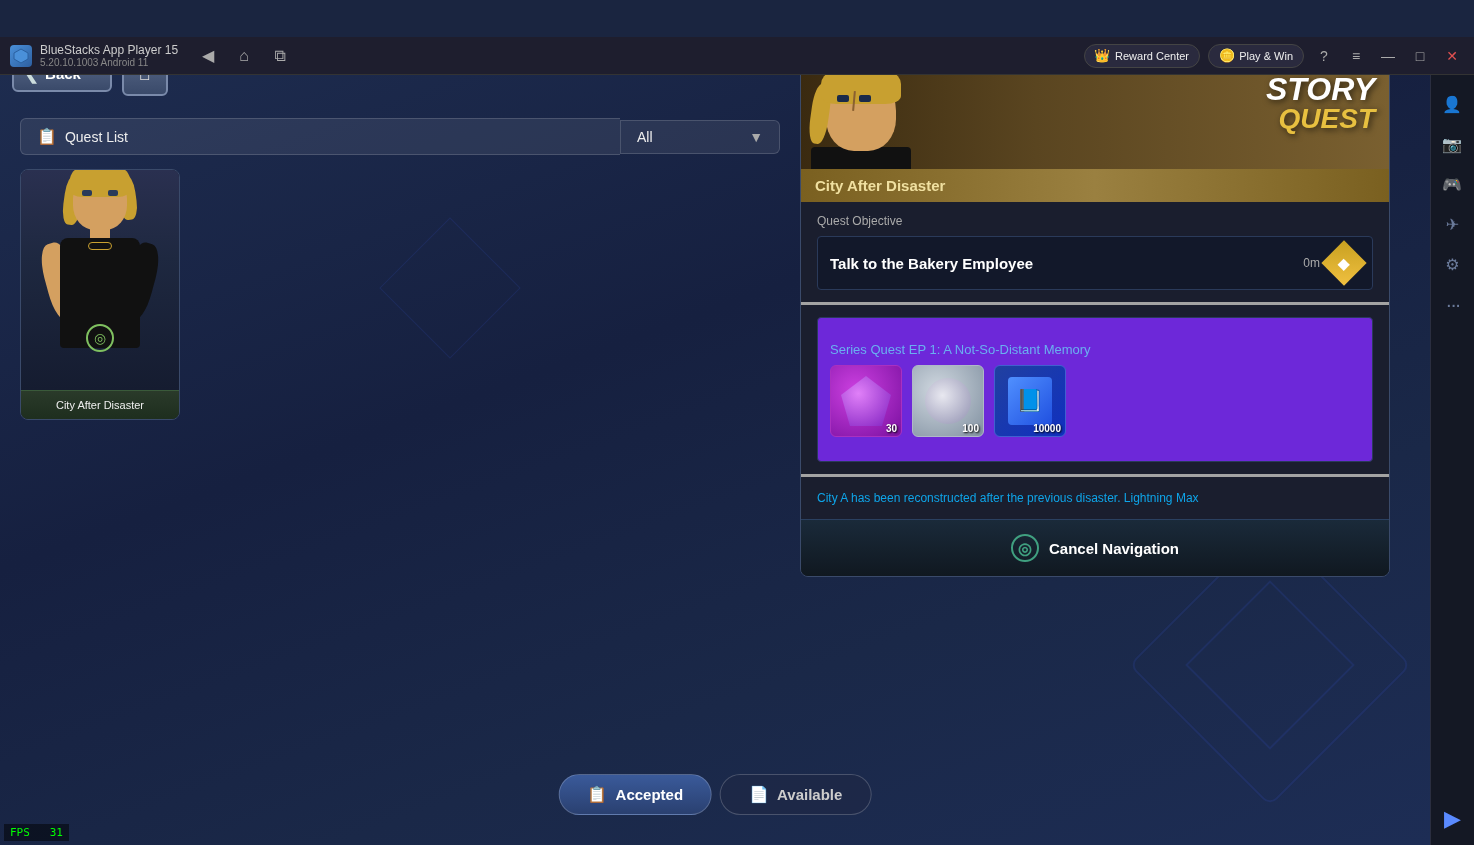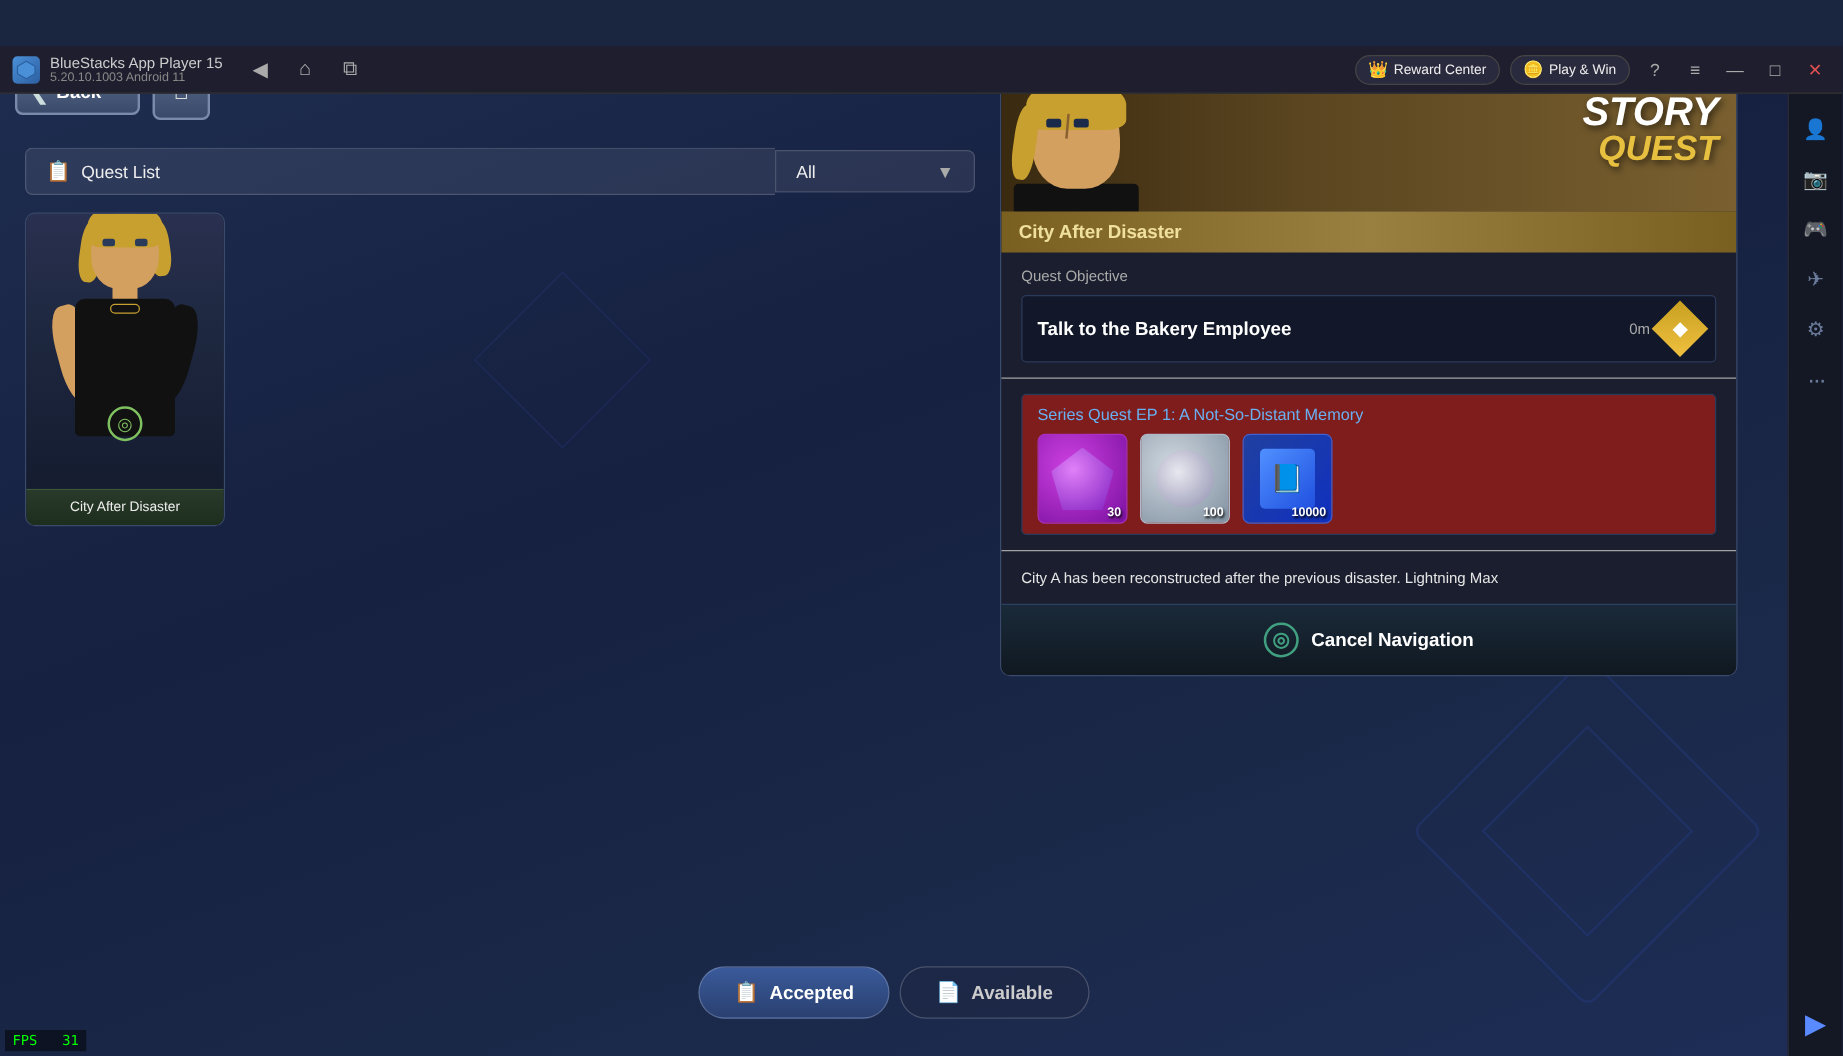--- a/index.html
+++ b/index.html
@@ -301,21 +301,21 @@
       padding: 8px 14px;
       font-size: 15px;
       font-weight: bold;
       color: #f0e0a0;
     }
     .quest-detail-body {
       padding: 0;
     }
     .quest-section {
       padding: 12px 16px;
-      border-bottom: 1px solid #a3a3a3;
+      border-bottom: 3px solid #a3a3a3;
     }
     .quest-section-title {
       font-size: 12px;
       color: #aaa;
       margin-bottom: 8px;
       font-weight: 500;
     }
     .quest-objective-box {
       background: #12182a;
       border: 1px solid #2a3a5a;
@@ -346,24 +346,24 @@
       display: flex; align-items: center; justify-content: center;
     }
     .quest-nav-diamond-inner {
       transform: rotate(-45deg);
       font-size: 16px;
       color: #fff;
     }
 
     
     .quest-reward-box {
-      background: #7f1d1d;
+      background: #6d28d9;
       border: 1px solid #2a3a5a;
       border-radius: 4px;
-      padding: 8px 12px;
+      padding: 24px 12px;
     }
     .quest-reward-series {
       font-size: 13px;
       color: #ddd;
       margin-bottom: 4px;
     }
     .quest-reward-series span {
       color: #6ab0f0;
     }
     .quest-reward-desc {
@@ -404,21 +404,21 @@
       bottom: 2px; right: 4px;
       font-size: 10px;
       color: #fff;
       font-weight: bold;
       text-shadow: 1px 1px 2px #000;
     }
 
     
     .quest-bg-text {
       font-size: 12px;
-      color: #e5e5e5;
+      color: #0ea5e9;
       line-height: 1.5;
     }
 
     
     .cancel-nav-btn {
       width: 100%;
       background: linear-gradient(180deg, #1a2a3a, #101820);
       border: none;
       border-top: 1px solid #2a4060;
       padding: 14px;

